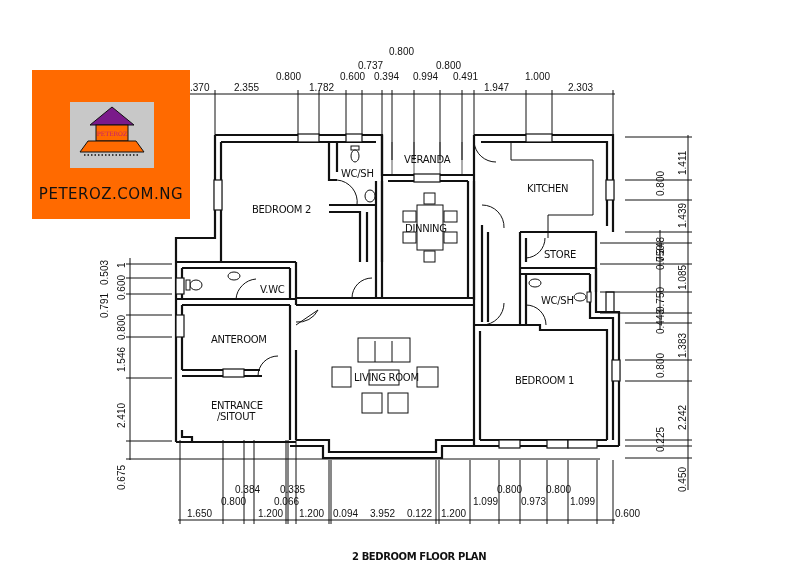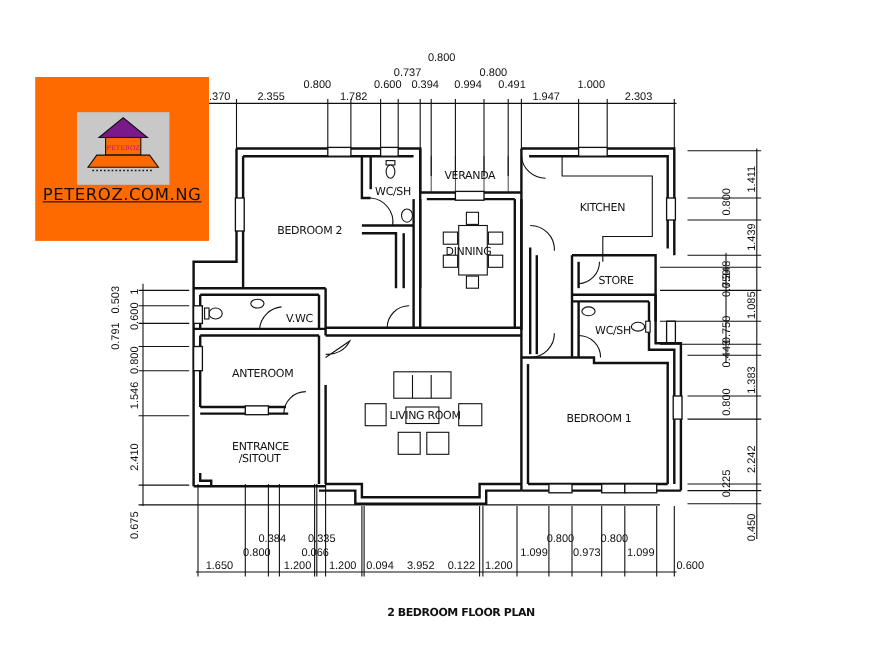--- a/index.html
+++ b/index.html
@@ -3,21 +3,21 @@
 <meta charset="utf-8">
 <style>
   html, body { margin: 0; padding: 0; background: #ffffff; }
   body { width: 793px; height: 588px; position: relative; overflow: hidden; font-family: "DejaVu Sans", sans-serif; }
   #plan { position: absolute; left: 0; top: 0; width: 793px; height: 588px; }
   .dim { font-family: "Liberation Sans", sans-serif; font-size: 10px; fill: #111; }
   .room { font-family: "DejaVu Sans", sans-serif; font-size: 10px; fill: #111; letter-spacing: -0.3px; }
   .title { font-family: "DejaVu Sans", sans-serif; font-size: 10px; font-weight: bold; fill: #111; letter-spacing: -0.4px; }
   .logo { position: absolute; left: 32px; top: 70px; width: 158px; height: 149px; background: #ff6a00; }
   .logo-inner { position: absolute; left: 38px; top: 32px; width: 84px; height: 66px; background: #c8c8c8; }
-  .logo-text { position: absolute; left: 0; width: 158px; top: 98px; text-align: center; font-family: "DejaVu Sans", sans-serif; font-size: 15px; color: #111; letter-spacing: 0.5px; text-decoration: underline; }
+  .logo-text { position: absolute; left: 0; width: 158px; top: 115px; text-align: center; font-family: "DejaVu Sans", sans-serif; font-size: 15px; color: #111; letter-spacing: 0.5px; }
 </style>
 </head>
 <body>
 
 <svg id="plan" viewBox="0 0 793 588" xmlns="http://www.w3.org/2000/svg">
   <g stroke="#111" fill="none" stroke-width="1">
 
     <line x1="190" y1="94" x2="615" y2="94"></line>
     <g>
       <line x1="215" y1="90" x2="215" y2="135"></line>

